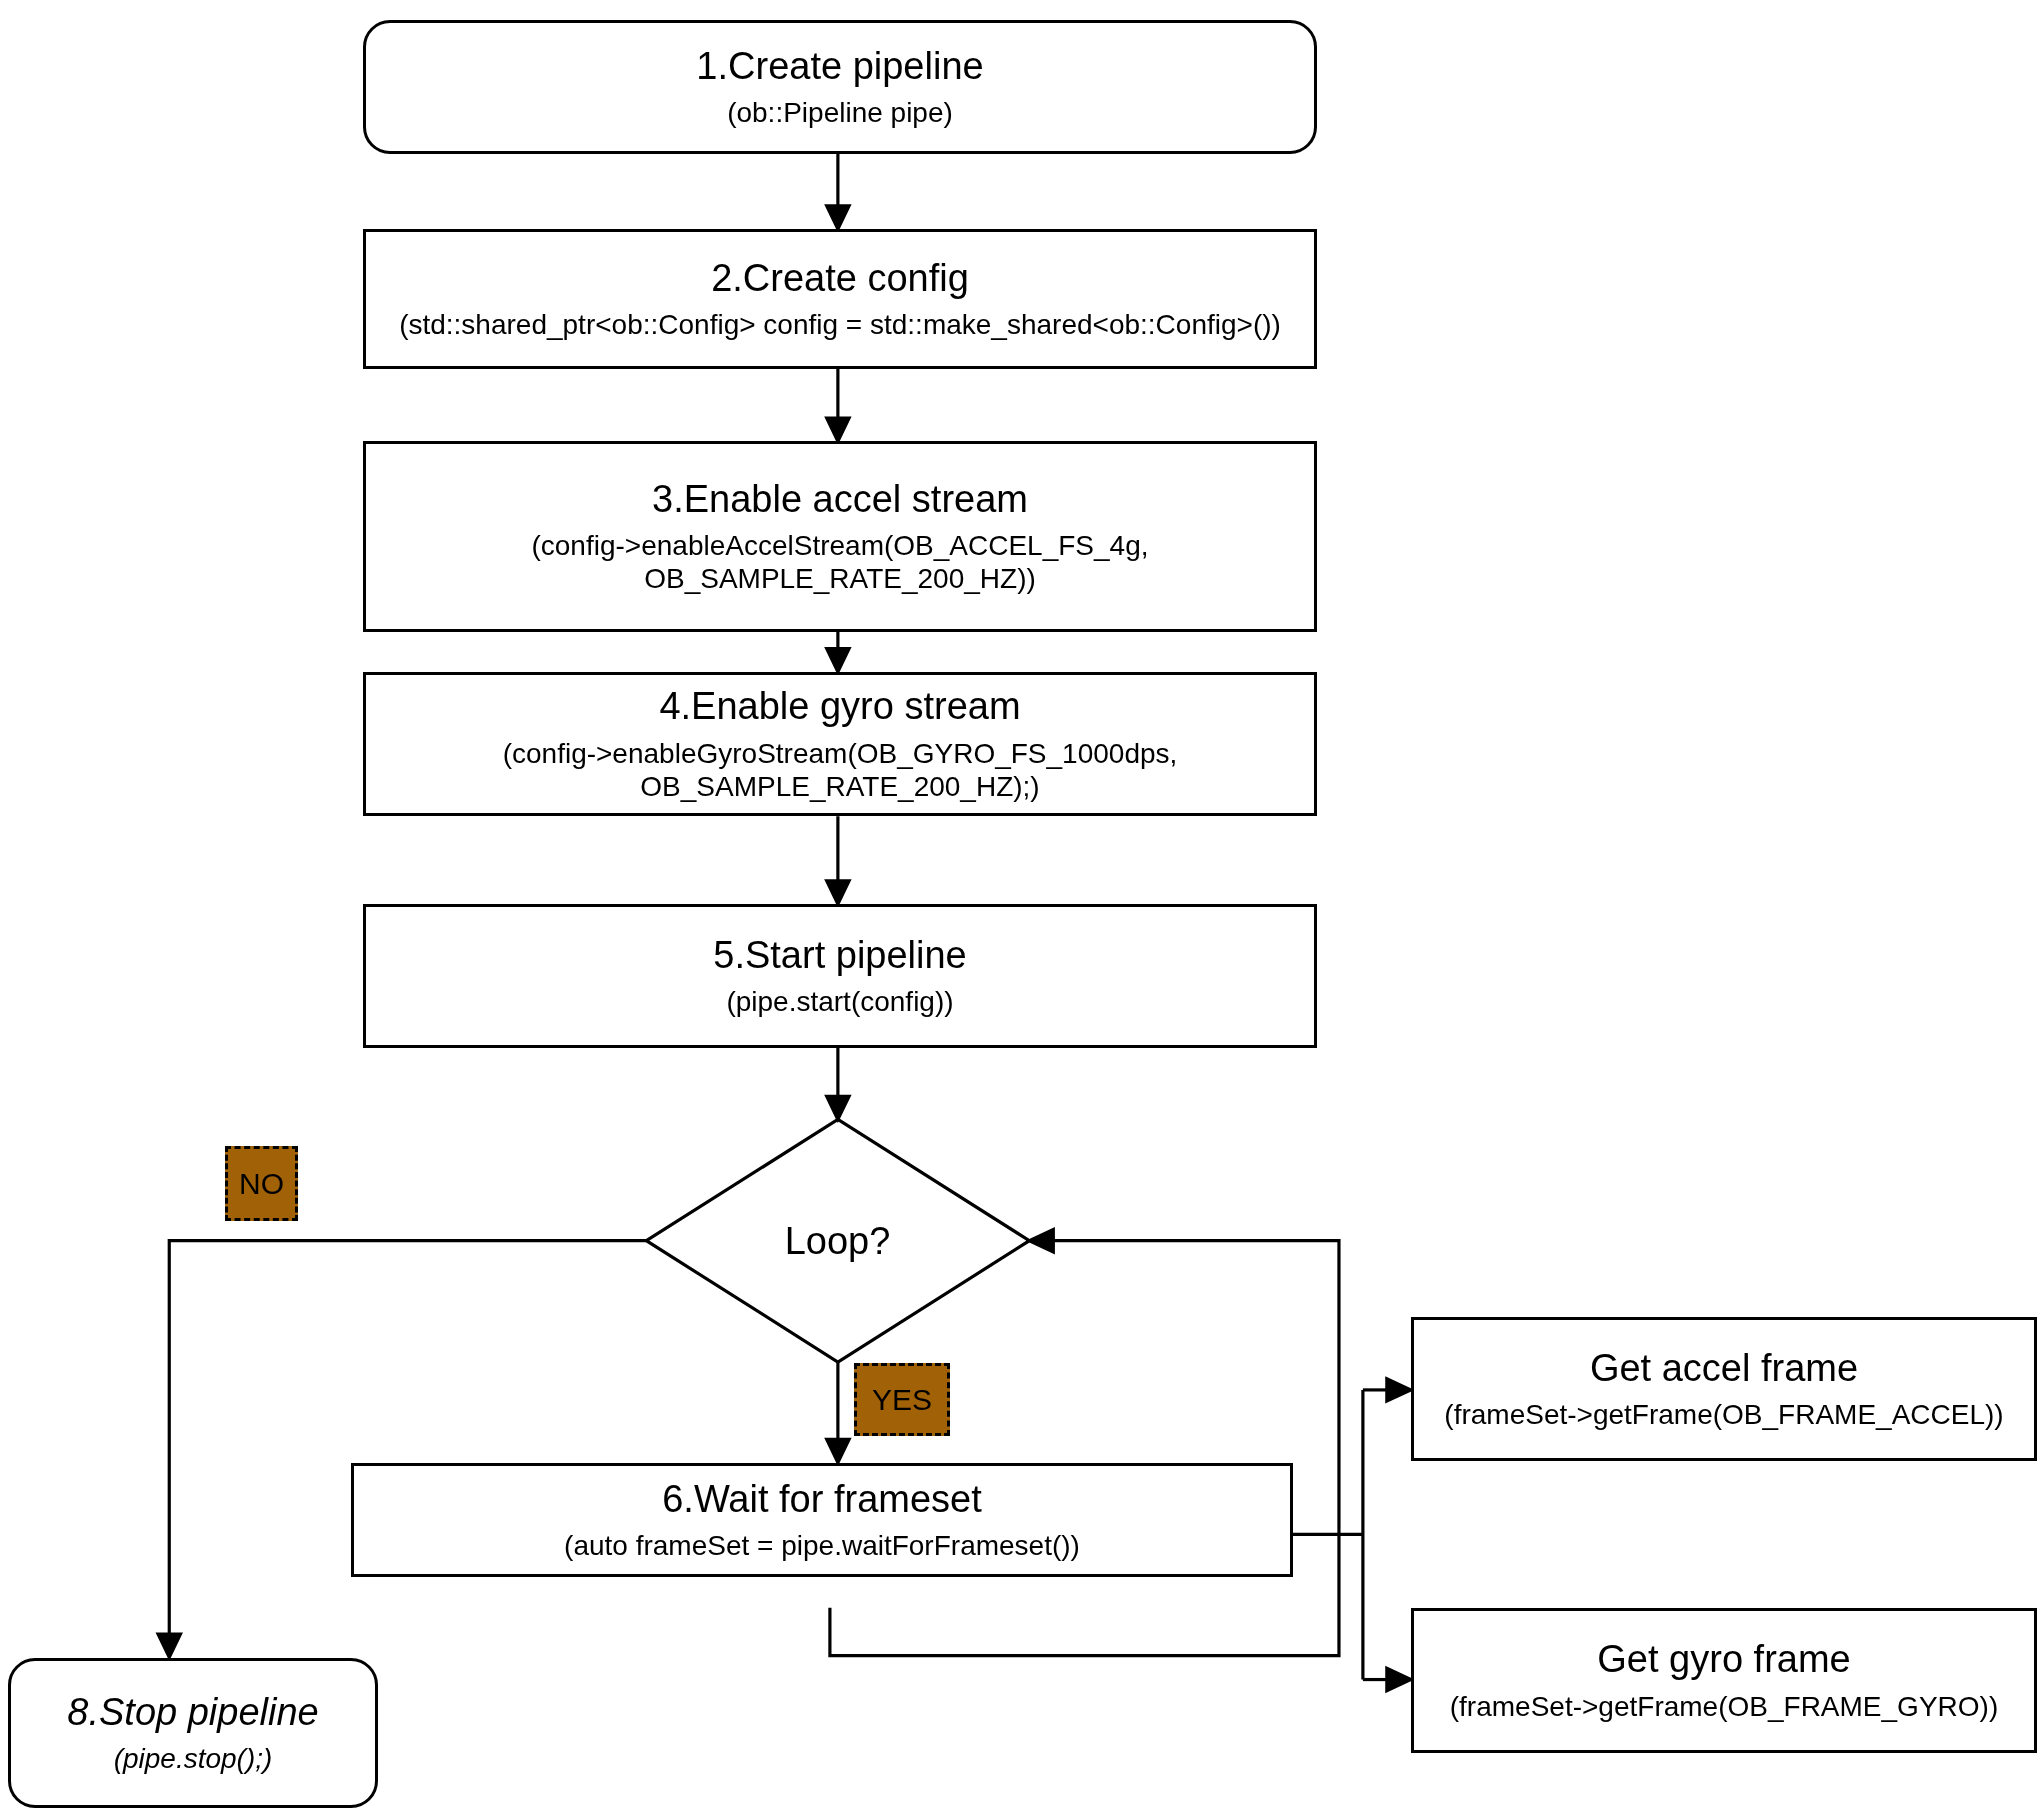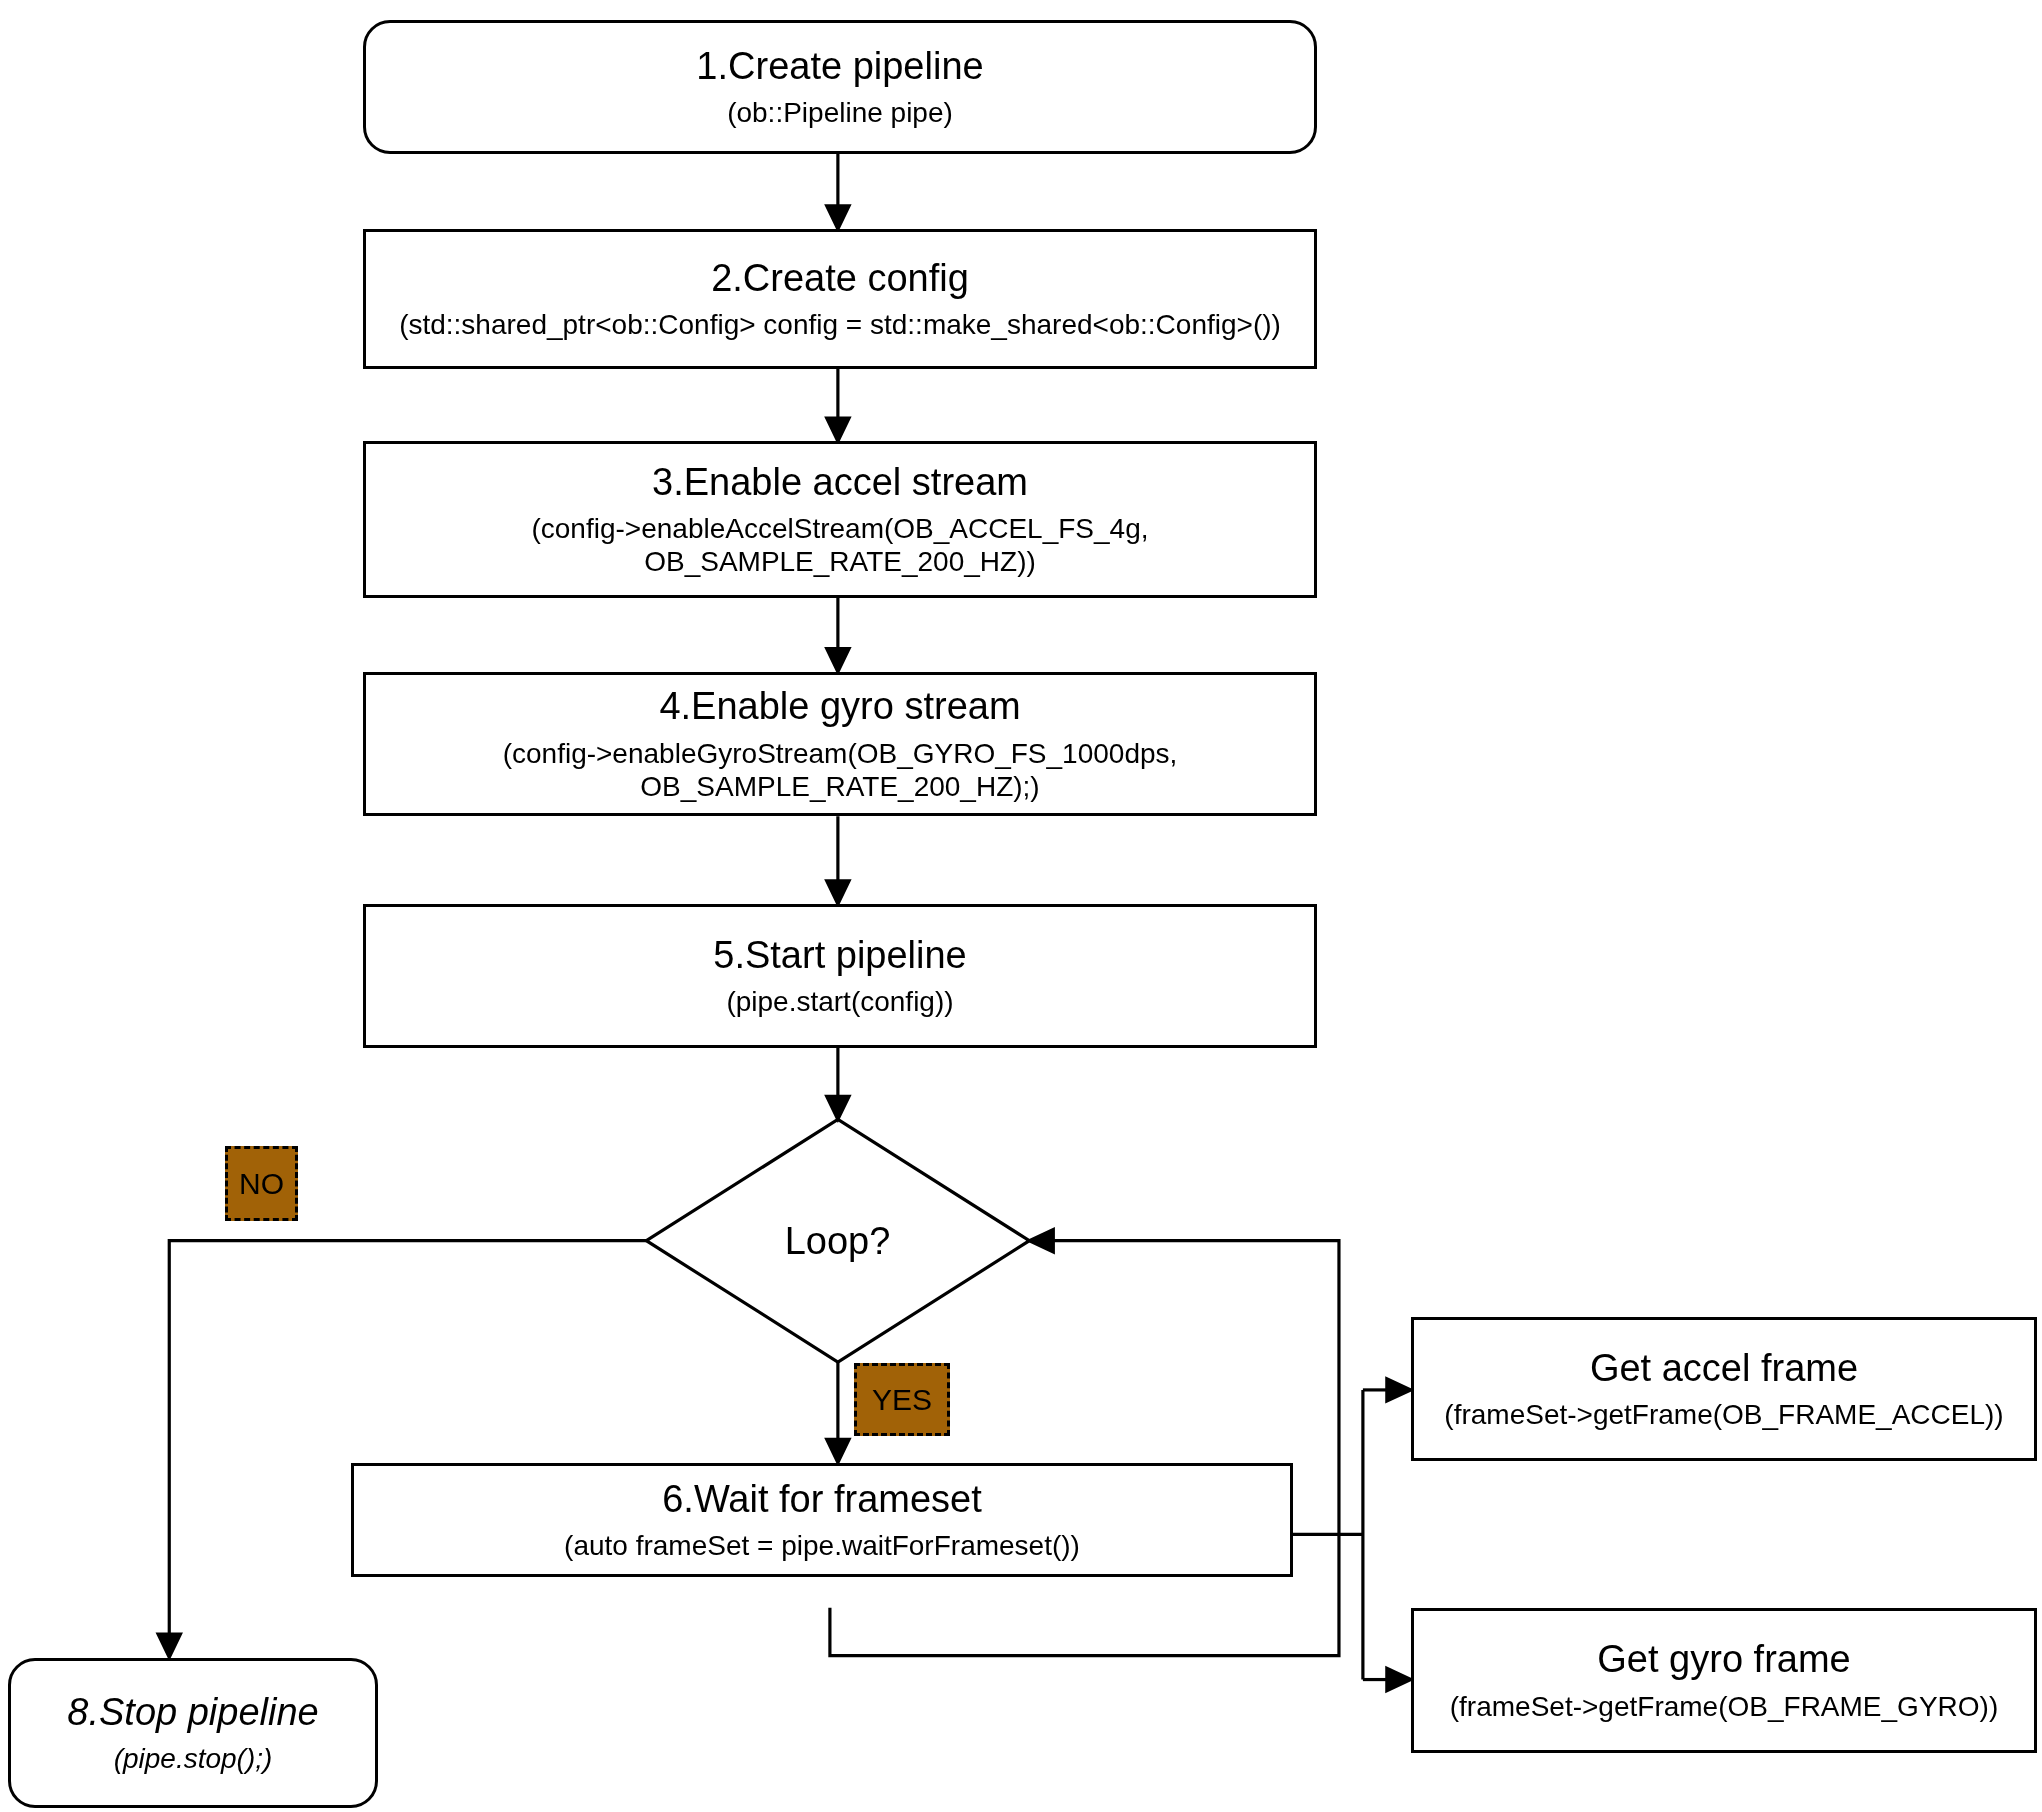--- a/index.html
+++ b/index.html
@@ -71,21 +71,21 @@
     display: flex;
     align-items: center;
     justify-content: center;
     font-size: 30px;
   }
   .lbl-no  { left: 225px;  top: 1146px; width: 73px;  height: 75px; }
   .lbl-yes { left: 854px; top: 1363px; width: 96px; height: 73px; }
 
   .n1 { left: 363px;  top: 20px;   width: 954px; height: 134px; }
   .n2 { left: 363px;  top: 229px;  width: 954px; height: 140px; }
-  .n3 { left: 363px;  top: 441px;  width: 954px; height: 157px; }
+  .n3 { left: 363px;  top: 441px;  width: 954px; height: 191px; }
   .n4 { left: 363px;  top: 672px;  width: 954px; height: 144px; }
   .n5 { left: 363px;  top: 904px; width: 954px; height: 144px; }
   .n6 { left: 351px;  top: 1463px; width: 942px; height: 114px; }
   .na { left: 1411px; top: 1317px; width: 626px;  height: 144px; }
   .ng { left: 1411px; top: 1608px; width: 626px;  height: 145px; }
   .n8 { left: 8px;   top: 1658px; width: 370px;  height: 150px; font-style: italic; }
 </style>
 </head>
 <body>
 

